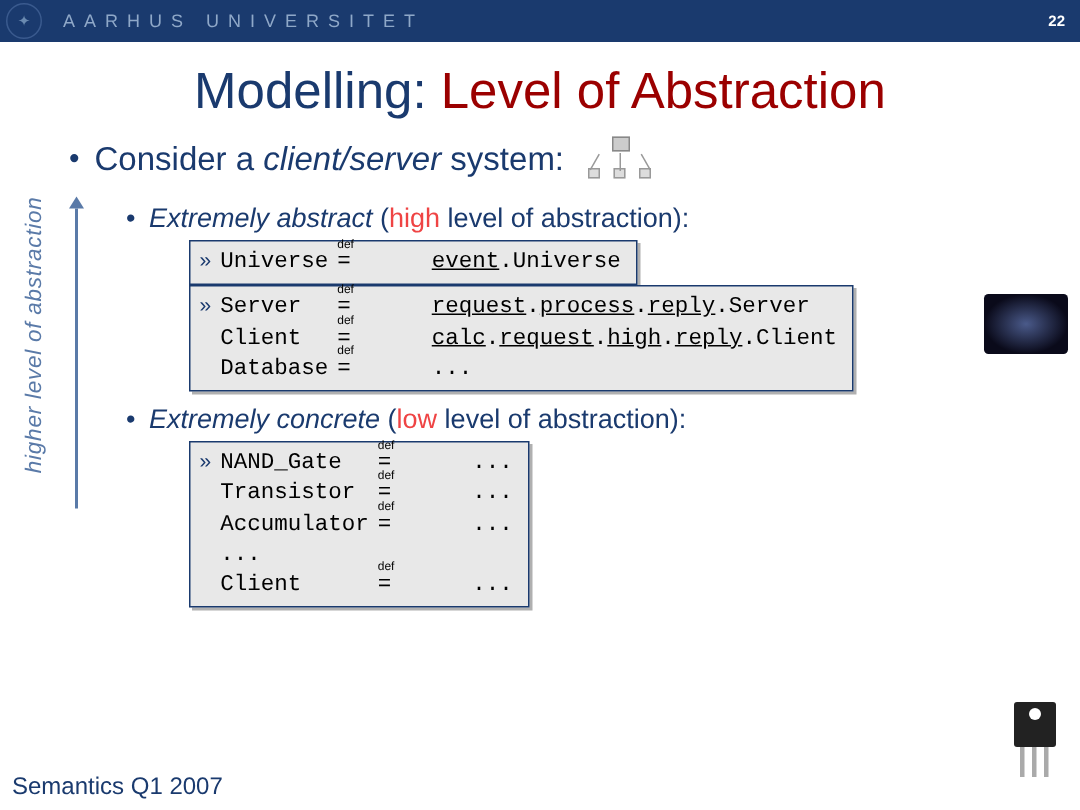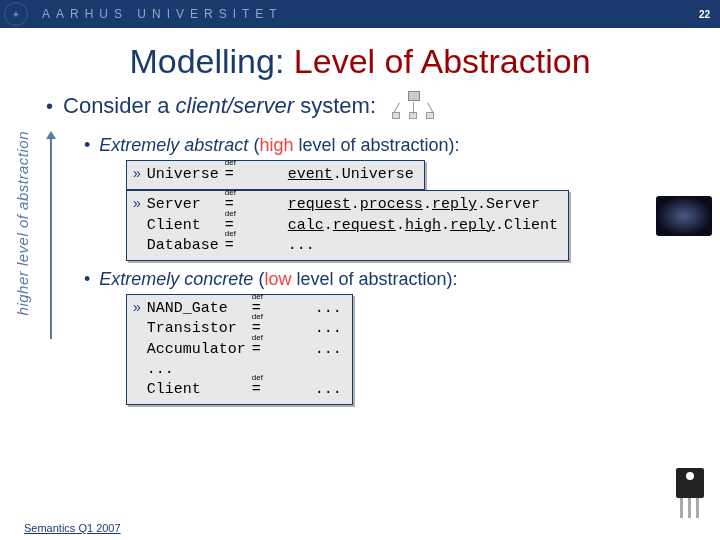--- a/index.html
+++ b/index.html
@@ -135,24 +135,23 @@
     top: -7px;
     font-size: 8px;
     font-family: Arial;
     color: #000;
   }
   .def-col-right { white-space: pre; line-height: 1.35; margin-left: 48px; }
   .u { text-decoration: underline; }
   .footer {
     position: absolute;
     bottom: 6px;
-    left: 24px;
-    font-size: 11px;
-    color: #1a3a6e;
-    text-decoration: underline;
+    left: 8px;
+    font-size: 16px;
+    color: #1a3a6e;
   }
   .diagram-icon {
     width: 44px;
     height: 30px;
     margin-left: 8px;
     position: relative;
   }
   .diagram-icon .srv {
     position: absolute;
     left: 16px; top: 0;

